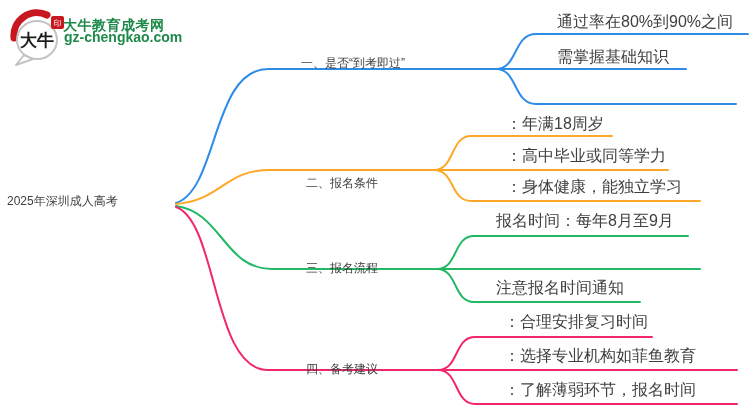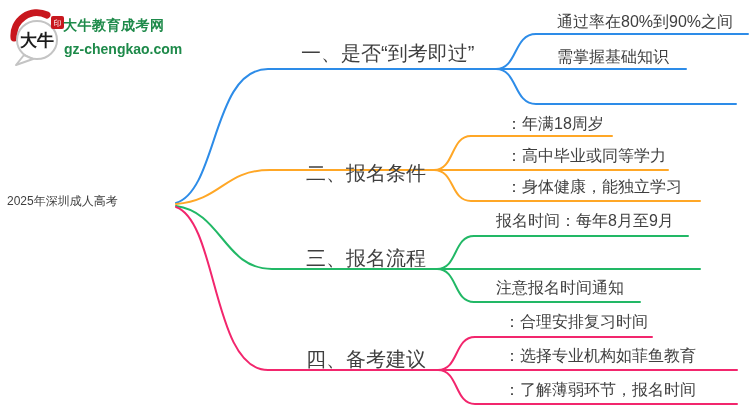--- a/index.html
+++ b/index.html
@@ -3,26 +3,26 @@
 <meta charset="utf-8">
 <style>
   html,body{margin:0;padding:0;background:#ffffff;}
   .stage{
     position:relative;width:750px;height:410px;overflow:hidden;background:#ffffff;
     font-family:"Liberation Sans","DejaVu Sans",sans-serif;color:#3f3f3f;
   }
   .lines{position:absolute;left:0;top:0;}
   .node{position:absolute;white-space:nowrap;color:#3f3f3f;}
   .center-label{font-size:12px;}
-  .branch-label{font-size:20px;}
+  .branch-label{font-size:12px;margin-top:15px;}
   .child-label{font-size:16px;}
   .brand{position:absolute;left:0;top:0;width:230px;height:70px;}
   .brand-name{position:absolute;left:63px;top:17px;font-size:14px;font-weight:bold;
     color:#1e8a4a;letter-spacing:0.5px;white-space:nowrap;}
-  .brand-domain{position:absolute;left:64px;top:41px;font-size:14px;font-weight:bold;
+  .brand-domain{position:absolute;left:64px;top:29px;font-size:14px;font-weight:bold;
     color:#1e8a4a;white-space:nowrap;}
   .logo-svg{position:absolute;left:10px;top:8px;}
 </style>
 </head>
 <body>
 
 <div class="stage">
 
   <svg class="lines" width="750" height="410" viewBox="0 0 750 410" fill="none" stroke-width="2" stroke-linecap="round">
 

